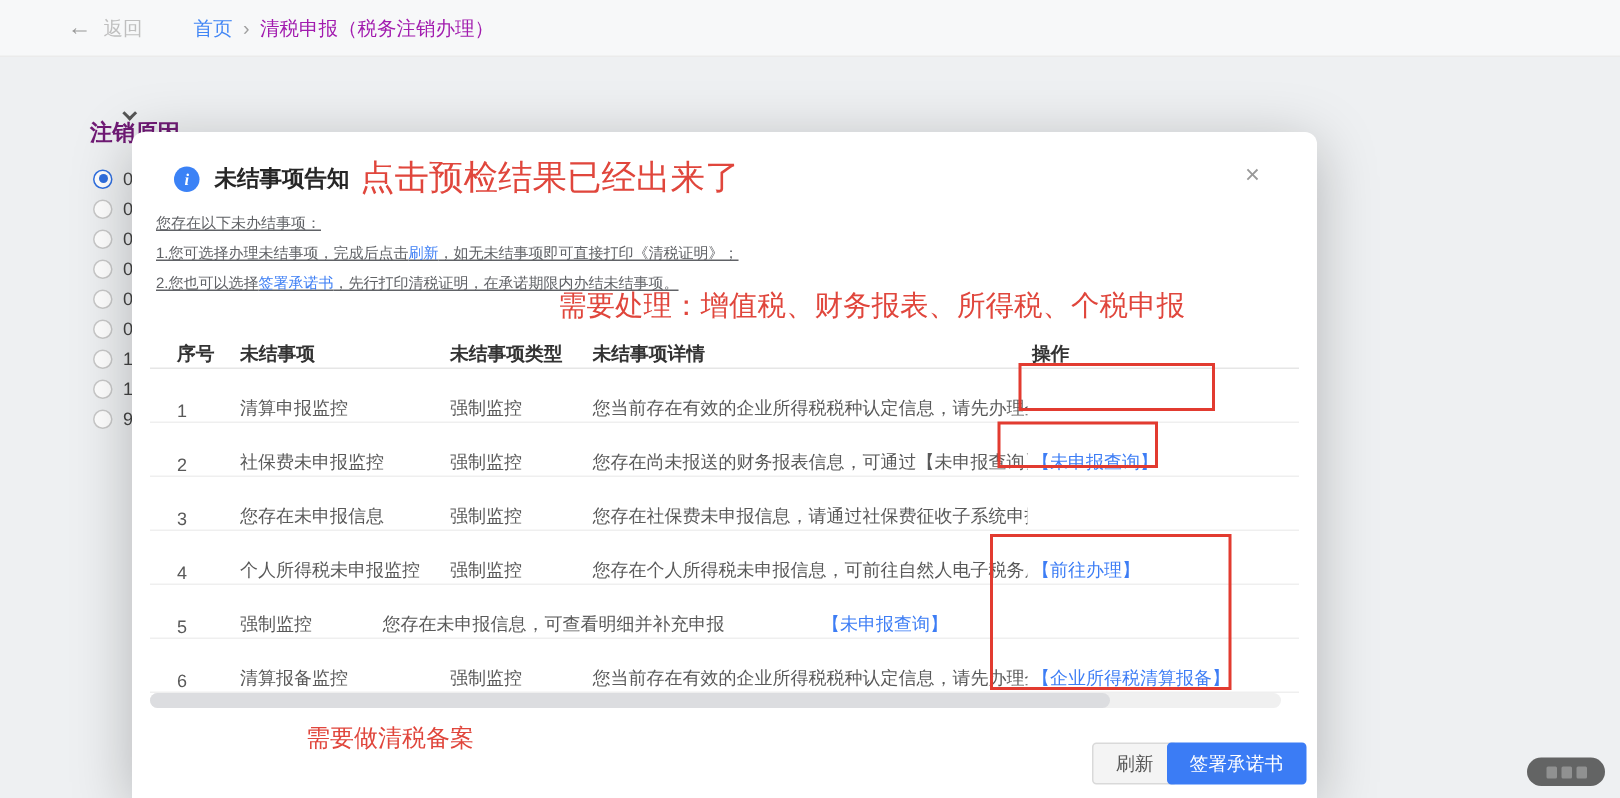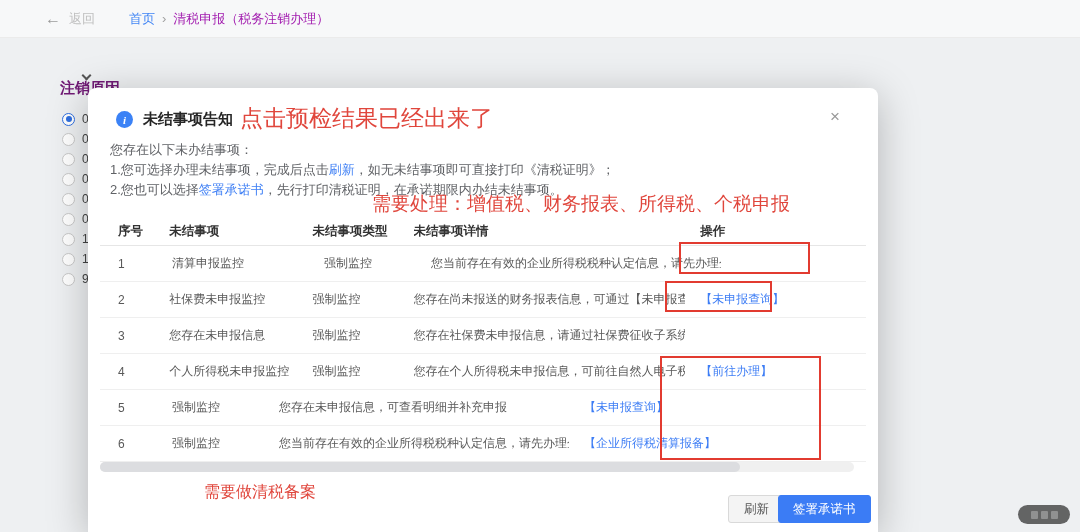--- a/index.html
+++ b/index.html
@@ -30,26 +30,26 @@
 
   
   .modal { position:absolute; left:88px; top:88px; width:790px; height:444px; background:#fff;
            border-radius:8px 8px 0 0; box-shadow:0 8px 40px rgba(0,0,0,.25); }
   .modal-close { position:absolute; top:20px; right:38px; color:#999; font-size:17px; line-height:1; cursor:pointer; }
   .modal-head { position:absolute; left:28px; top:22px; display:flex; align-items:center; }
   .info-icon { width:17px; height:17px; border-radius:50%; background:#3b82f6; color:#fff; font-size:11px;
                font-weight:bold; display:inline-flex; align-items:center; justify-content:center;
                font-family:"Liberation Serif", serif; font-style:italic; }
   .modal-title { margin-left:10px; font-size:15px; font-weight:bold; color:#262626; }
-  .modal-body-text { position:absolute; left:22px; top:52px; font-size:13px; color:#606266; line-height:20px; }
+  .modal-body-text { position:absolute; left:16px; top:52px; font-size:10px; color:#606266; line-height:20px;text-decoration:underline; }
   .inline-link { color:#4080f5; cursor:pointer; }
 
   
   .tbl { position:absolute; left:12px; top:130px; width:766px; font-size:12px; color:#595959; }
-  .trow { display:flex; align-items:center; height:36px; border-bottom:1px solid #efefef;gap:12px; }
+  .trow { display:flex; align-items:flex-end; height:36px; border-bottom:1px solid #efefef; }
   .thead-row { height:28px; border-bottom:1px solid #e6e6e6; font-weight:bold; color:#333; font-size:12.5px; }
   .c0 { width:60px; padding-left:18px; }
   .c1 { width:140px; white-space:nowrap; overflow:hidden; }
   .c2 { width:95px; }
   .c3 { width:290px; white-space:nowrap; overflow:hidden; }
   .c4 { width:180px; padding-left:3px; }
   .act-link { color:#3d7df5; cursor:pointer; white-space:nowrap; }
 
   .hscroll-track { position:absolute; left:12px; top:374px; width:754px; height:10px; background:#f0f0f0; border-radius:5px; }
   .hscroll-thumb { position:absolute; left:0; top:0; width:640px; height:10px; background:#dcdde0; border-radius:5px; }
@@ -183,20 +183,21 @@
             <div class="c4"><span class="act-link">【前往办理】</span></div>
           </div>
           <div class="trow">
             <div class="c0">5</div>
             <div class="c2">强制监控</div>
             <div class="c3">您存在未申报信息，可查看明细并补充申报</div>
             <div class="c4"><span class="act-link">【未申报查询】</span></div>
           </div>
           <div class="trow">
             <div class="c0">6</div>
+            <div class="c1">清算报备监控</div>
             <div class="c2">强制监控</div>
             <div class="c3">您当前存在有效的企业所得税税种认定信息，请先办理企业...</div>
             <div class="c4"><span class="act-link">【企业所得税清算报备】</span></div>
           </div>
         </div>
     </div>
 
     <div class="hscroll-track">
       <div class="hscroll-thumb"></div>
     </div>

